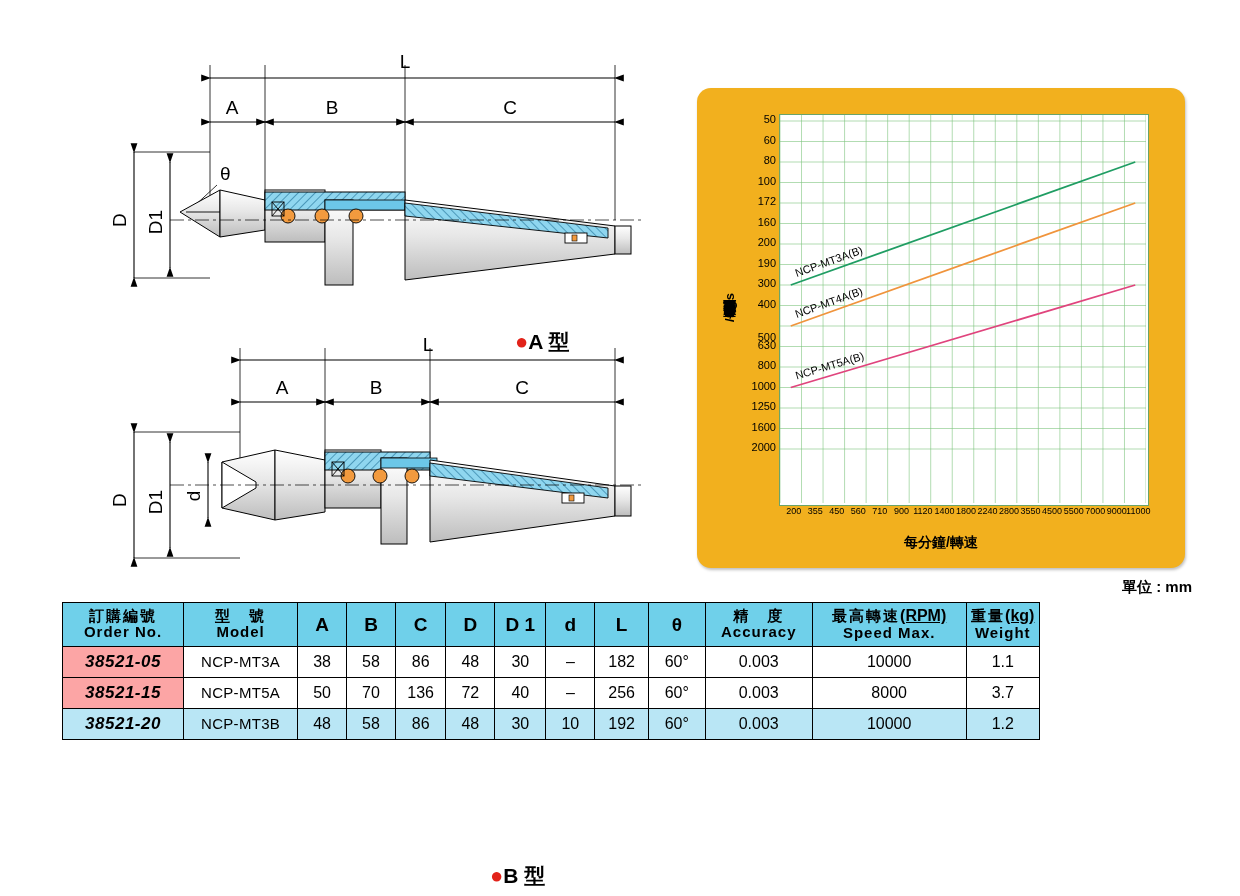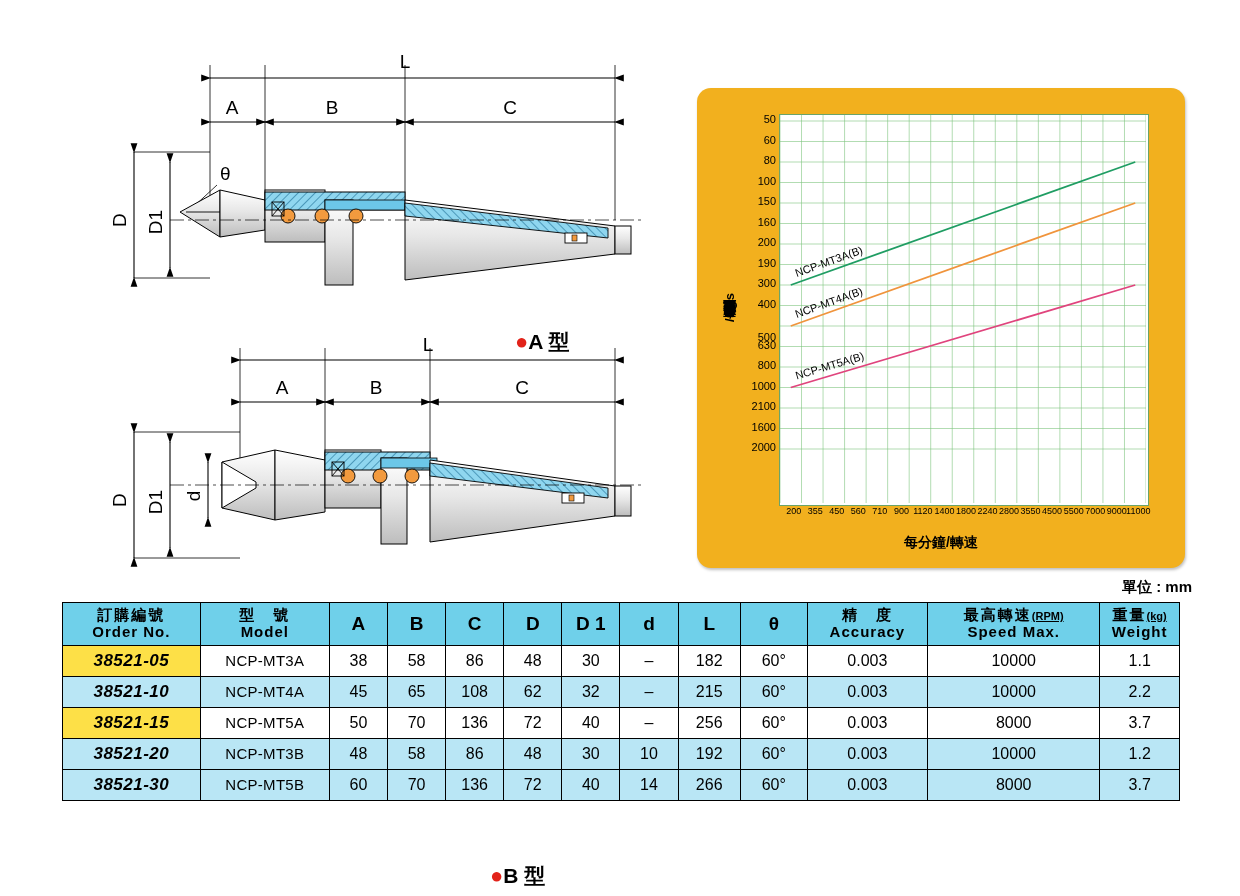--- a/index.html
+++ b/index.html
@@ -136,21 +136,21 @@
     font-size: 15px;
     font-weight: bold;
     color: #000;
   }
 
   
   #spec-table-wrap {
     position: absolute;
     left: 62px;
     top: 602px;
-    width: 1118px;
+    width: 978px;
   }
   table.spec {
     border-collapse: collapse;
     width: 100%;
     background: #fff;
   }
   table.spec th, table.spec td {
     border: 1px solid #000;
     text-align: center;
     font-size: 16px;
@@ -167,39 +167,39 @@
   }
   table.spec thead th .cn {
     display: block;
     letter-spacing: 2px;
   }
   table.spec thead th .en {
     display: block;
     letter-spacing: 1px;
   }
   table.spec thead th .sup {
-    font-size: 11px;
+    font-size: 16px;
     letter-spacing: 0;
     text-decoration: underline;
   }
   table.spec thead th.single {
     font-size: 19px;
     font-weight: bold;
   }
   table.spec tbody td {
     height: 28px;
   }
   table.spec tbody tr.alt td {
     background: #b9e6f5;
   }
   table.spec tbody td.order {
     font-style: italic;
     font-weight: bold;
     font-size: 17px;
-    background: #fde047;
+    background: #fca5a5;
     letter-spacing: 0.5px;
   }
   table.spec tbody tr.alt td.order {
     background: #b9e6f5;
   }
   table.spec tbody td.model {
     font-size: 15px;
     letter-spacing: 0.3px;
   }
   
@@ -372,31 +372,31 @@
   </div>
 
   <div id="chart-panel">
     <div id="chart-inner">
       <div class="chart-ylabel">有效的負載重量/kgs</div>
       <div id="ytick-col">
           <div class="chart-ytick" style="top: 11px;">50</div>
           <div class="chart-ytick" style="top: 31.5px;">60</div>
           <div class="chart-ytick" style="top: 52px;">80</div>
           <div class="chart-ytick" style="top: 72.5px;">100</div>
-          <div class="chart-ytick" style="top: 93px;">150</div>
+          <div class="chart-ytick" style="top: 93px;">172</div>
           <div class="chart-ytick" style="top: 113.5px;">160</div>
           <div class="chart-ytick" style="top: 134px;">200</div>
           <div class="chart-ytick" style="top: 154.5px;">190</div>
           <div class="chart-ytick" style="top: 175px;">300</div>
           <div class="chart-ytick" style="top: 195.5px;">400</div>
           <div class="chart-ytick" style="top: 216px; margin-top: 13px;">500</div>
           <div class="chart-ytick" style="top: 236.5px;">630</div>
           <div class="chart-ytick" style="top: 257px;">800</div>
           <div class="chart-ytick" style="top: 277.5px;">1000</div>
-          <div class="chart-ytick" style="top: 298px;">2100</div>
+          <div class="chart-ytick" style="top: 298px;">1250</div>
           <div class="chart-ytick" style="top: 318.5px;">1600</div>
           <div class="chart-ytick" style="top: 339px;">2000</div>
         </div>
       <div id="plot">
         <svg id="plot-svg" width="366" height="388" viewBox="0 0 366 388">
             <line x1="0" y1="6" x2="366" y2="6" stroke="#7ec47e" stroke-width="0.6"></line>
             <line x1="0" y1="26.5" x2="366" y2="26.5" stroke="#7ec47e" stroke-width="0.6"></line>
             <line x1="0" y1="47" x2="366" y2="47" stroke="#7ec47e" stroke-width="0.6"></line>
             <line x1="0" y1="67.5" x2="366" y2="67.5" stroke="#7ec47e" stroke-width="0.6"></line>
             <line x1="0" y1="88" x2="366" y2="88" stroke="#7ec47e" stroke-width="0.6"></line>
@@ -521,35 +521,20 @@
             <td>86</td>
             <td>48</td>
             <td>30</td>
             <td>–</td>
             <td>182</td>
             <td>60°</td>
             <td>0.003</td>
             <td>10000</td>
             <td>1.1</td>
           </tr>
-          <tr class="alt">
-            <td class="order">38521-10</td>
-            <td class="model">NCP-MT4A</td>
-            <td>45</td>
-            <td>65</td>
-            <td>108</td>
-            <td>62</td>
-            <td>32</td>
-            <td>–</td>
-            <td>215</td>
-            <td>60°</td>
-            <td>0.003</td>
-            <td>10000</td>
-            <td>2.2</td>
-          </tr>
           <tr>
             <td class="order">38521-15</td>
             <td class="model">NCP-MT5A</td>
             <td>50</td>
             <td>70</td>
             <td>136</td>
             <td>72</td>
             <td>40</td>
             <td>–</td>
             <td>256</td>
@@ -566,32 +551,17 @@
             <td>86</td>
             <td>48</td>
             <td>30</td>
             <td>10</td>
             <td>192</td>
             <td>60°</td>
             <td>0.003</td>
             <td>10000</td>
             <td>1.2</td>
           </tr>
-          <tr class="alt">
-            <td class="order">38521-30</td>
-            <td class="model">NCP-MT5B</td>
-            <td>60</td>
-            <td>70</td>
-            <td>136</td>
-            <td>72</td>
-            <td>40</td>
-            <td>14</td>
-            <td>266</td>
-            <td>60°</td>
-            <td>0.003</td>
-            <td>8000</td>
-            <td>3.7</td>
-          </tr>
         </tbody>
     </table>
   </div>
 
 </div>
 
 </body></html>

